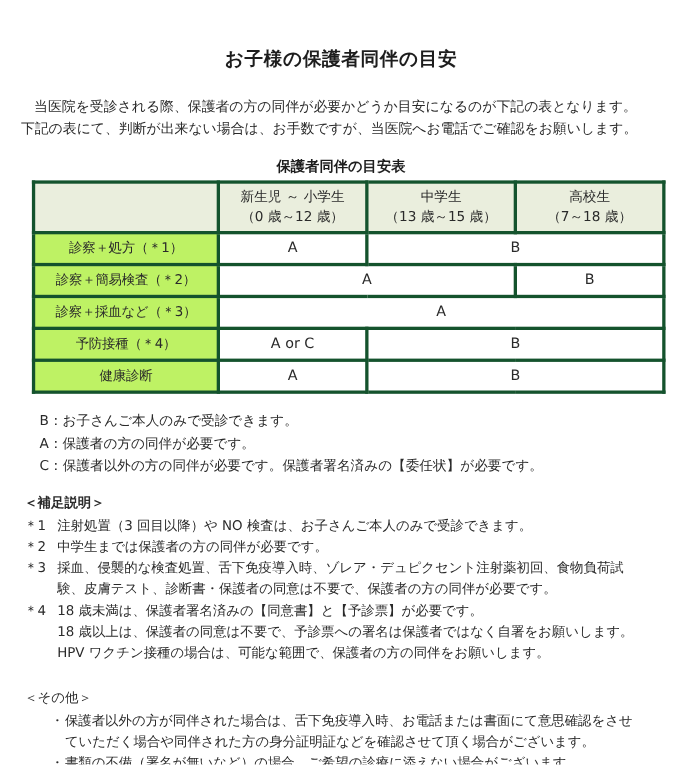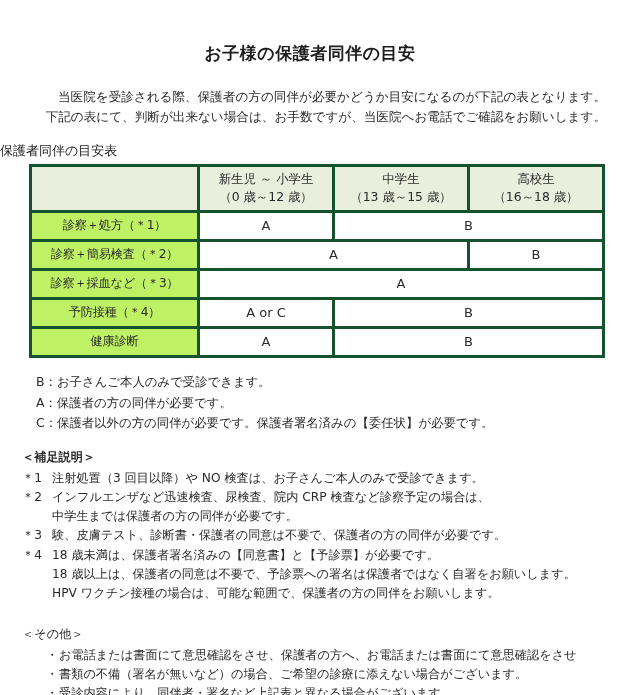--- a/index.html
+++ b/index.html
@@ -31,41 +31,43 @@
     font-weight: bold;
     letter-spacing: 0.5px;
     margin: 0;
     padding-top: 20px;
     color: #1d1d1d;
   }
 
   
   .intro {
     margin: 0;
-    padding: 22px 14px 0 8px;
+    padding: 22px 14px 0 19px;
     font-size: 12.6px;
     line-height: 1.62;
-    text-align: right;
+    text-align: left;
     color: #2a2a2a;
   }
   .intro-line {
     display: block;
     white-space: nowrap;
   }
   .intro-line.first {
     text-indent: 12px;
   }
 
   
   .table-caption {
+    text-align: center;
     font-size: 13px;
     margin: 0;
     padding-top: 14px;
     padding-bottom: 4px;
     color: #1d1d1d;
+    font-weight: bold;
   }
   .table-wrap {
     padding: 0 18px 0 29px;
     box-sizing: border-box;
   }
   table.guide {
     border-collapse: collapse;
     width: 573px;
     table-layout: fixed;
     border: 1.6px solid #4f4f4f;
@@ -192,21 +194,21 @@
           <th>
             <span class="hdr-main">新生児 ～ 小学生</span>
             <span class="hdr-sub">（0 歳～12 歳）</span>
           </th>
           <th>
             <span class="hdr-main">中学生</span>
             <span class="hdr-sub">（13 歳～15 歳）</span>
           </th>
           <th>
             <span class="hdr-main">高校生</span>
-            <span class="hdr-sub">（16～18 歳）</span>
+            <span class="hdr-sub">（7～18 歳）</span>
           </th>
         </tr>
       </thead>
       <tbody id="guide-tbody">
           <tr>
             <th class="rowlabel">診察＋処方（＊1）</th>
             <td class="val">A</td>
             <td class="val" colspan="2">B</td>
           </tr>
           <tr>
@@ -243,48 +245,49 @@
     <div id="notes-list">
         <div class="note">
           <div class="note-marker">＊1</div>
           <div class="note-body">
             <span class="ln">注射処置（3 回目以降）や NO 検査は、お子さんご本人のみで受診できます。</span>
           </div>
         </div>
         <div class="note">
           <div class="note-marker">＊2</div>
           <div class="note-body">
-            <span class="ln">インフルエンザなど迅速検査、尿検査、院内 CRP 検査など診察予定の場合は、</span>
             <span class="ln">中学生までは保護者の方の同伴が必要です。</span>
           </div>
         </div>
         <div class="note">
           <div class="note-marker">＊3</div>
           <div class="note-body">
+            <span class="ln">採血、侵襲的な検査処置、舌下免疫導入時、ゾレア・デュピクセント注射薬初回、食物負荷試</span>
             <span class="ln">験、皮膚テスト、診断書・保護者の同意は不要で、保護者の方の同伴が必要です。</span>
           </div>
         </div>
         <div class="note">
           <div class="note-marker">＊4</div>
           <div class="note-body">
             <span class="ln">18 歳未満は、保護者署名済みの【同意書】と【予診票】が必要です。</span>
             <span class="ln">18 歳以上は、保護者の同意は不要で、予診票への署名は保護者ではなく自署をお願いします。</span>
             <span class="ln">HPV ワクチン接種の場合は、可能な範囲で、保護者の方の同伴をお願いします。</span>
           </div>
         </div>
       </div>
   </div>
 
   <div class="other">
     <div class="other-head">＜その他＞</div>
     <div id="other-list">
         <div class="bullet">
           <div class="bullet-marker">・</div>
           <div class="bullet-body">
-            <span class="ln">お電話または書面にて意思確認をさせ、保護者の方へ、お電話または書面にて意思確認をさせ</span>
+            <span class="ln">保護者以外の方が同伴された場合は、舌下免疫導入時、お電話または書面にて意思確認をさせ</span>
+            <span class="ln">ていただく場合や同伴された方の身分証明証などを確認させて頂く場合がございます。</span>
           </div>
         </div>
         <div class="bullet">
           <div class="bullet-marker">・</div>
           <div class="bullet-body">
             <span class="ln">書類の不備（署名が無いなど）の場合、ご希望の診療に添えない場合がございます。</span>
           </div>
         </div>
         <div class="bullet">
           <div class="bullet-marker">・</div>

